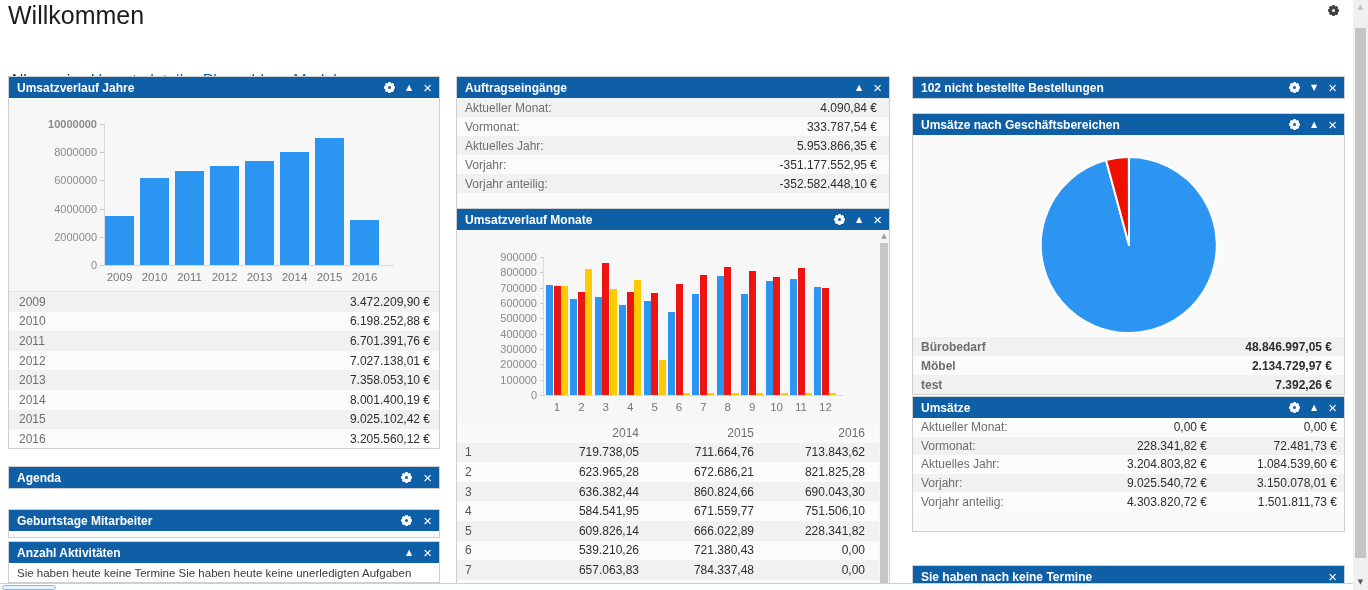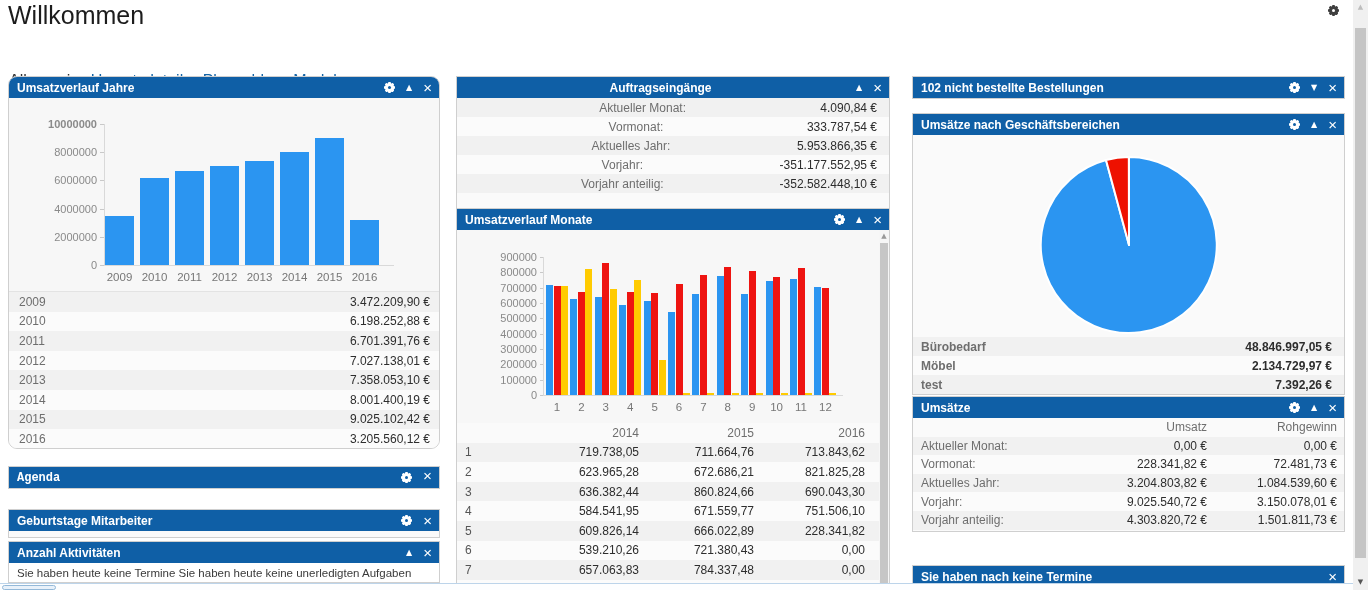--- a/index.html
+++ b/index.html
@@ -95,21 +95,21 @@
     <span class="tab-active">Allgemein</span>
     <span class="tab-link">Umsatzdetails</span>
     <span class="tab-link">Planzahlen</span>
     <span class="tab-link">Module</span>
   </div>
   <span class="gear dark page-gear" style="width:13px;height:13px;">
     <i class="b"></i><i class="b b45"></i><i class="b b90"></i><i class="b b135"></i><i class="core"></i><i class="hole"></i>
   </span>
 
   
-  <div class="panel" style="left:8px; top:76px; width:432px; height:373px;border-radius:9px;">
+  <div class="panel" style="left:8px; top:76px; width:432px; height:373px;">
     <div class="phdr">
       <span class="ptitle">Umsatzverlauf Jahre</span>
       <span class="picons">
         <span class="gear">
             <i class="b"></i>
             <i class="b b45"></i>
             <i class="b b90"></i>
             <i class="b b135"></i>
             <i class="core"></i>
             <i class="hole"></i>
@@ -179,21 +179,21 @@
           <span class="kv-label">2015</span>
           <span class="kv-value">9.025.102,42 €</span>
         </div>
         <div class="kv-row yrs-row">
           <span class="kv-label">2016</span>
           <span class="kv-value">3.205.560,12 €</span>
         </div>
       </div>
   </div>
 
-  <div class="panel" style="left:8px; top:466px; width:432px; height:23px;font-family:Liberation Mono, monospace;">
+  <div class="panel" style="left:8px; top:466px; width:432px; height:23px;">
     <div class="phdr">
       <span class="ptitle">Agenda</span>
       <span class="picons">
         <span class="gear">
             <i class="b"></i>
             <i class="b b45"></i>
             <i class="b b90"></i>
             <i class="b b135"></i>
             <i class="core"></i>
             <i class="hole"></i>
@@ -225,21 +225,21 @@
       <span class="ptitle">Anzahl Aktivitäten</span>
       <span class="picons">
         <span class="tri">▲</span>
         <span class="xico">×</span>
       </span>
     </div>
     <div class="akt-msg">Sie haben heute keine Termine Sie haben heute keine unerledigten Aufgaben</div>
   </div>
 
   
-  <div class="panel" style="left:456px; top:76px; width:434px; height:144px;text-align:center;">
+  <div class="panel" style="left:456px; top:76px; width:434px; height:144px;">
     <div class="phdr">
       <span class="ptitle">Auftragseingänge</span>
       <span class="picons">
         <span class="tri">▲</span>
         <span class="xico">×</span>
       </span>
     </div>
     <div id="auftrag-list">
         <div class="kv-row ">
           <span class="kv-label">Aktueller Monat:</span>
@@ -482,25 +482,20 @@
             <i class="b b90"></i>
             <i class="b b135"></i>
             <i class="core"></i>
             <i class="hole"></i>
           </span>
         <span class="tri">▲</span>
         <span class="xico">×</span>
       </span>
     </div>
     <div id="umsaetze-table">
-        <div class="ums-row ums-head">
-          <span class="ums-l"></span>
-          <span class="ums-hv">Umsatz</span>
-          <span class="ums-hv">Rohgewinn</span>
-        </div>
         <div class="ums-row">
           <span class="ums-l">Aktueller Monat:</span>
           <span class="ums-v">0,00 €</span>
           <span class="ums-v">0,00 €</span>
         </div>
         <div class="ums-row">
           <span class="ums-l">Vormonat:</span>
           <span class="ums-v">228.341,82 €</span>
           <span class="ums-v">72.481,73 €</span>
         </div>

